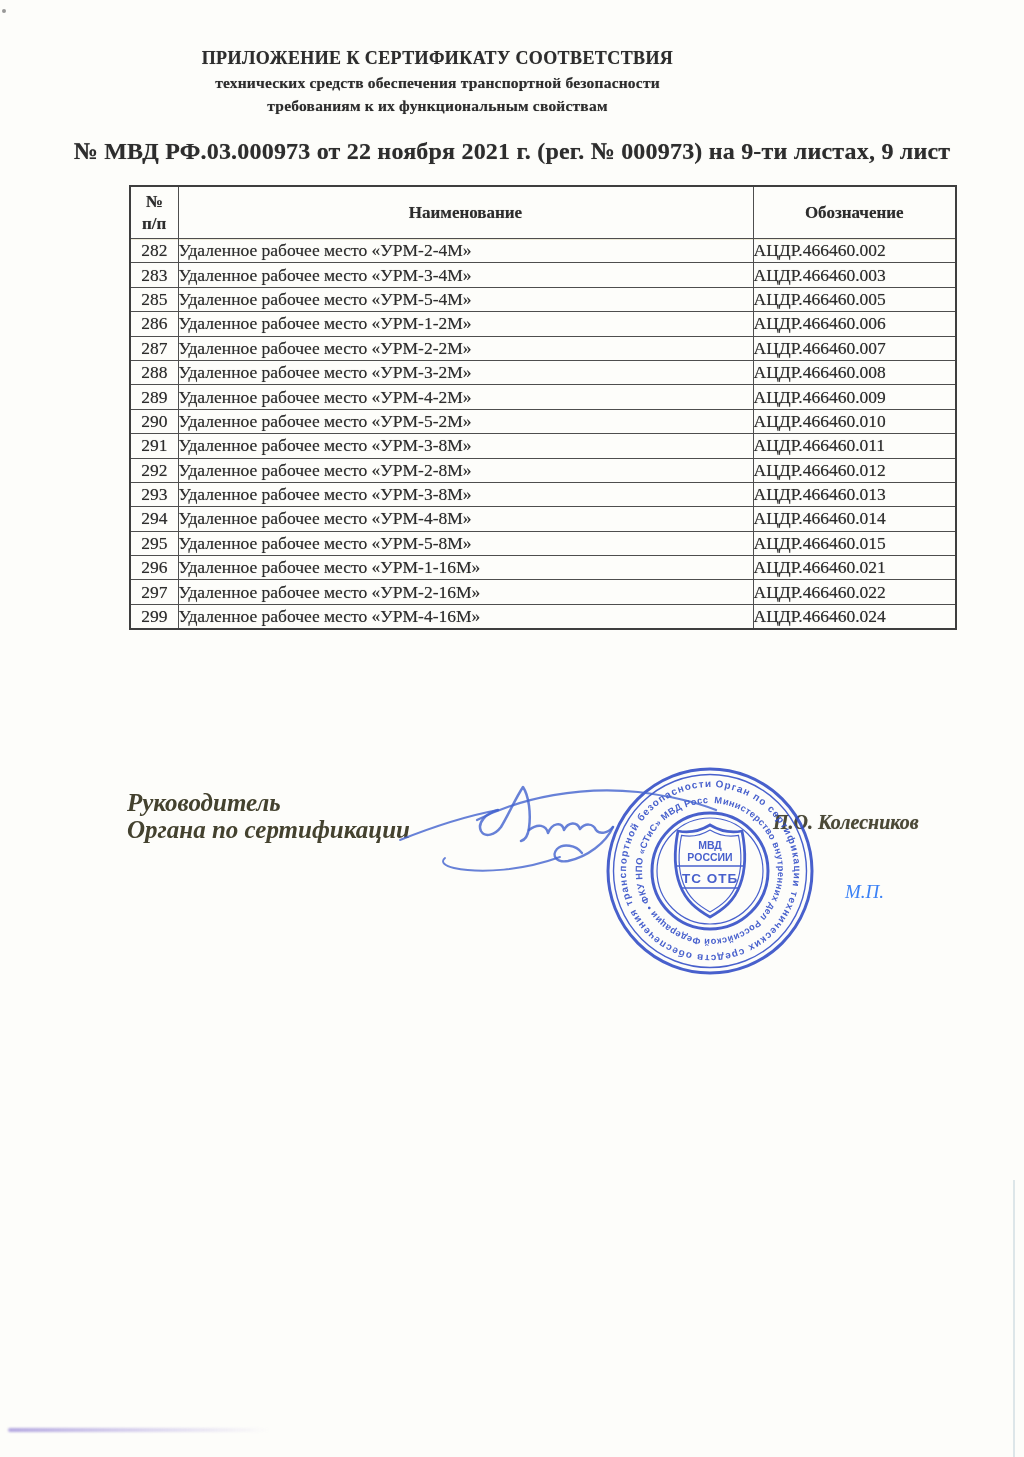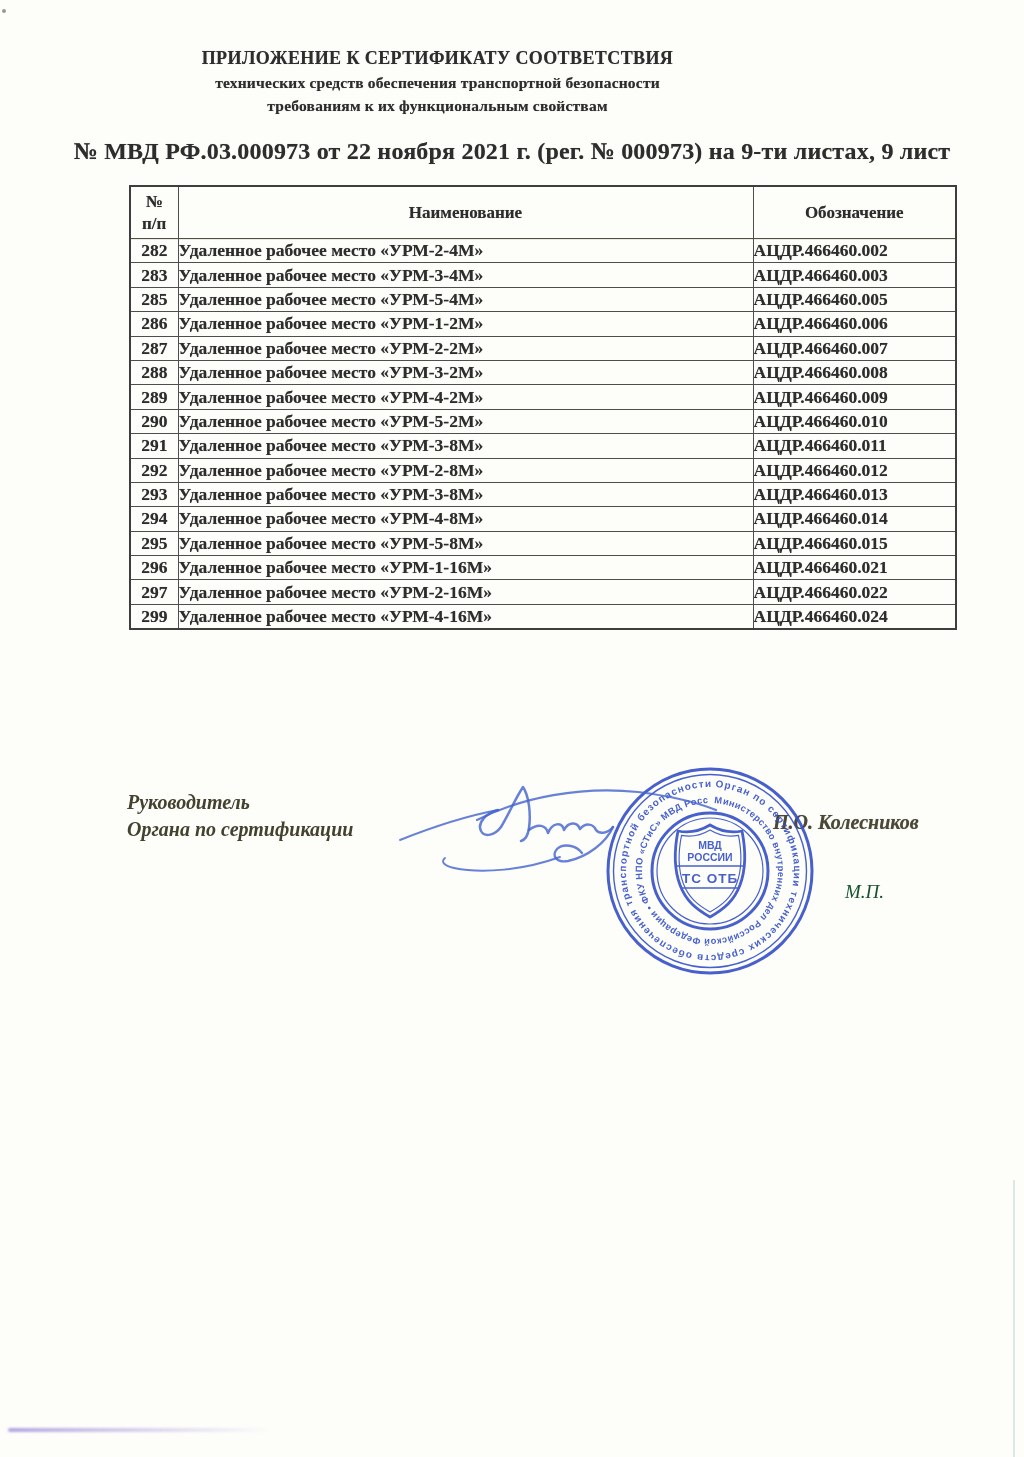--- a/index.html
+++ b/index.html
@@ -16,40 +16,40 @@
   .title-1 { font-size:18px; font-weight:bold; letter-spacing:.4px; transform:translateX(14px); }
   .title-2, .title-3 { font-size:15.5px; font-weight:bold; letter-spacing:.2px; margin-top:5px; transform:translateX(14px); }
   .cert-line { left:0; top:138px; width:1024px; text-align:center;
                font-size:24px; font-weight:bold; letter-spacing:.2px; }
   .fuzzy { text-shadow:0 0 .7px rgba(45,45,45,.55); }
 
   
   table.items { border-collapse:collapse; position:absolute; left:129px; top:185px;
                 width:826px; table-layout:fixed;
                 border:2.5px solid #3e3e3e; }
-  table.items th, table.items td { border:1.5px solid #4e4e4e;font-weight:bold; }
+  table.items th, table.items td { border:1.5px solid #4e4e4e; }
   table.items th {
     font-size:17px; font-weight:bold; text-align:center; vertical-align:middle;
     height:49px; line-height:22px; box-shadow:0 1px 0 rgba(190,180,110,.25);
   }
   .th-num { white-space:pre-line; }
   table.items td {
     font-size:17.5px; height:23.4px; padding:0; line-height:23px;
     overflow:hidden; white-space:nowrap;
   }
   td.c-num { text-align:center; }
   td.c-name { padding-left:13px; }
   td.c-designation { padding-left:10px; }
 
   
-  .sig-role { left:127px; top:789px; font-size:20px; font-weight:bold; font-style:italic;
+  .sig-role { left:127px; top:789px; font-size:25px; font-weight:bold; font-style:italic;
               color:#44422f; line-height:27px; }
   .signer-name { left:773px; top:811px; font-size:20px; font-weight:bold; font-style:italic;
                  color:#4b4936; }
-  .seal-mp { left:845px; top:881px; font-size:19px; font-style:italic; color:#14532d; }
+  .seal-mp { left:845px; top:881px; font-size:19px; font-style:italic; color:#3b82f6; }
 
   
   .stamp-wrap { left:603px; top:764px; width:214px; height:214px; opacity:.9; }
   .s-ring { stroke:var(--stamp-blue); fill:none; }
   .ring-text { fill:var(--stamp-blue); font-family:"Liberation Sans", sans-serif; font-weight:bold; }
   .shield-line { stroke:var(--stamp-blue); fill:none; }
   .shield-text { fill:var(--stamp-blue); font-family:"Liberation Sans", sans-serif;
                  font-weight:bold; text-anchor:middle; }
 
   

